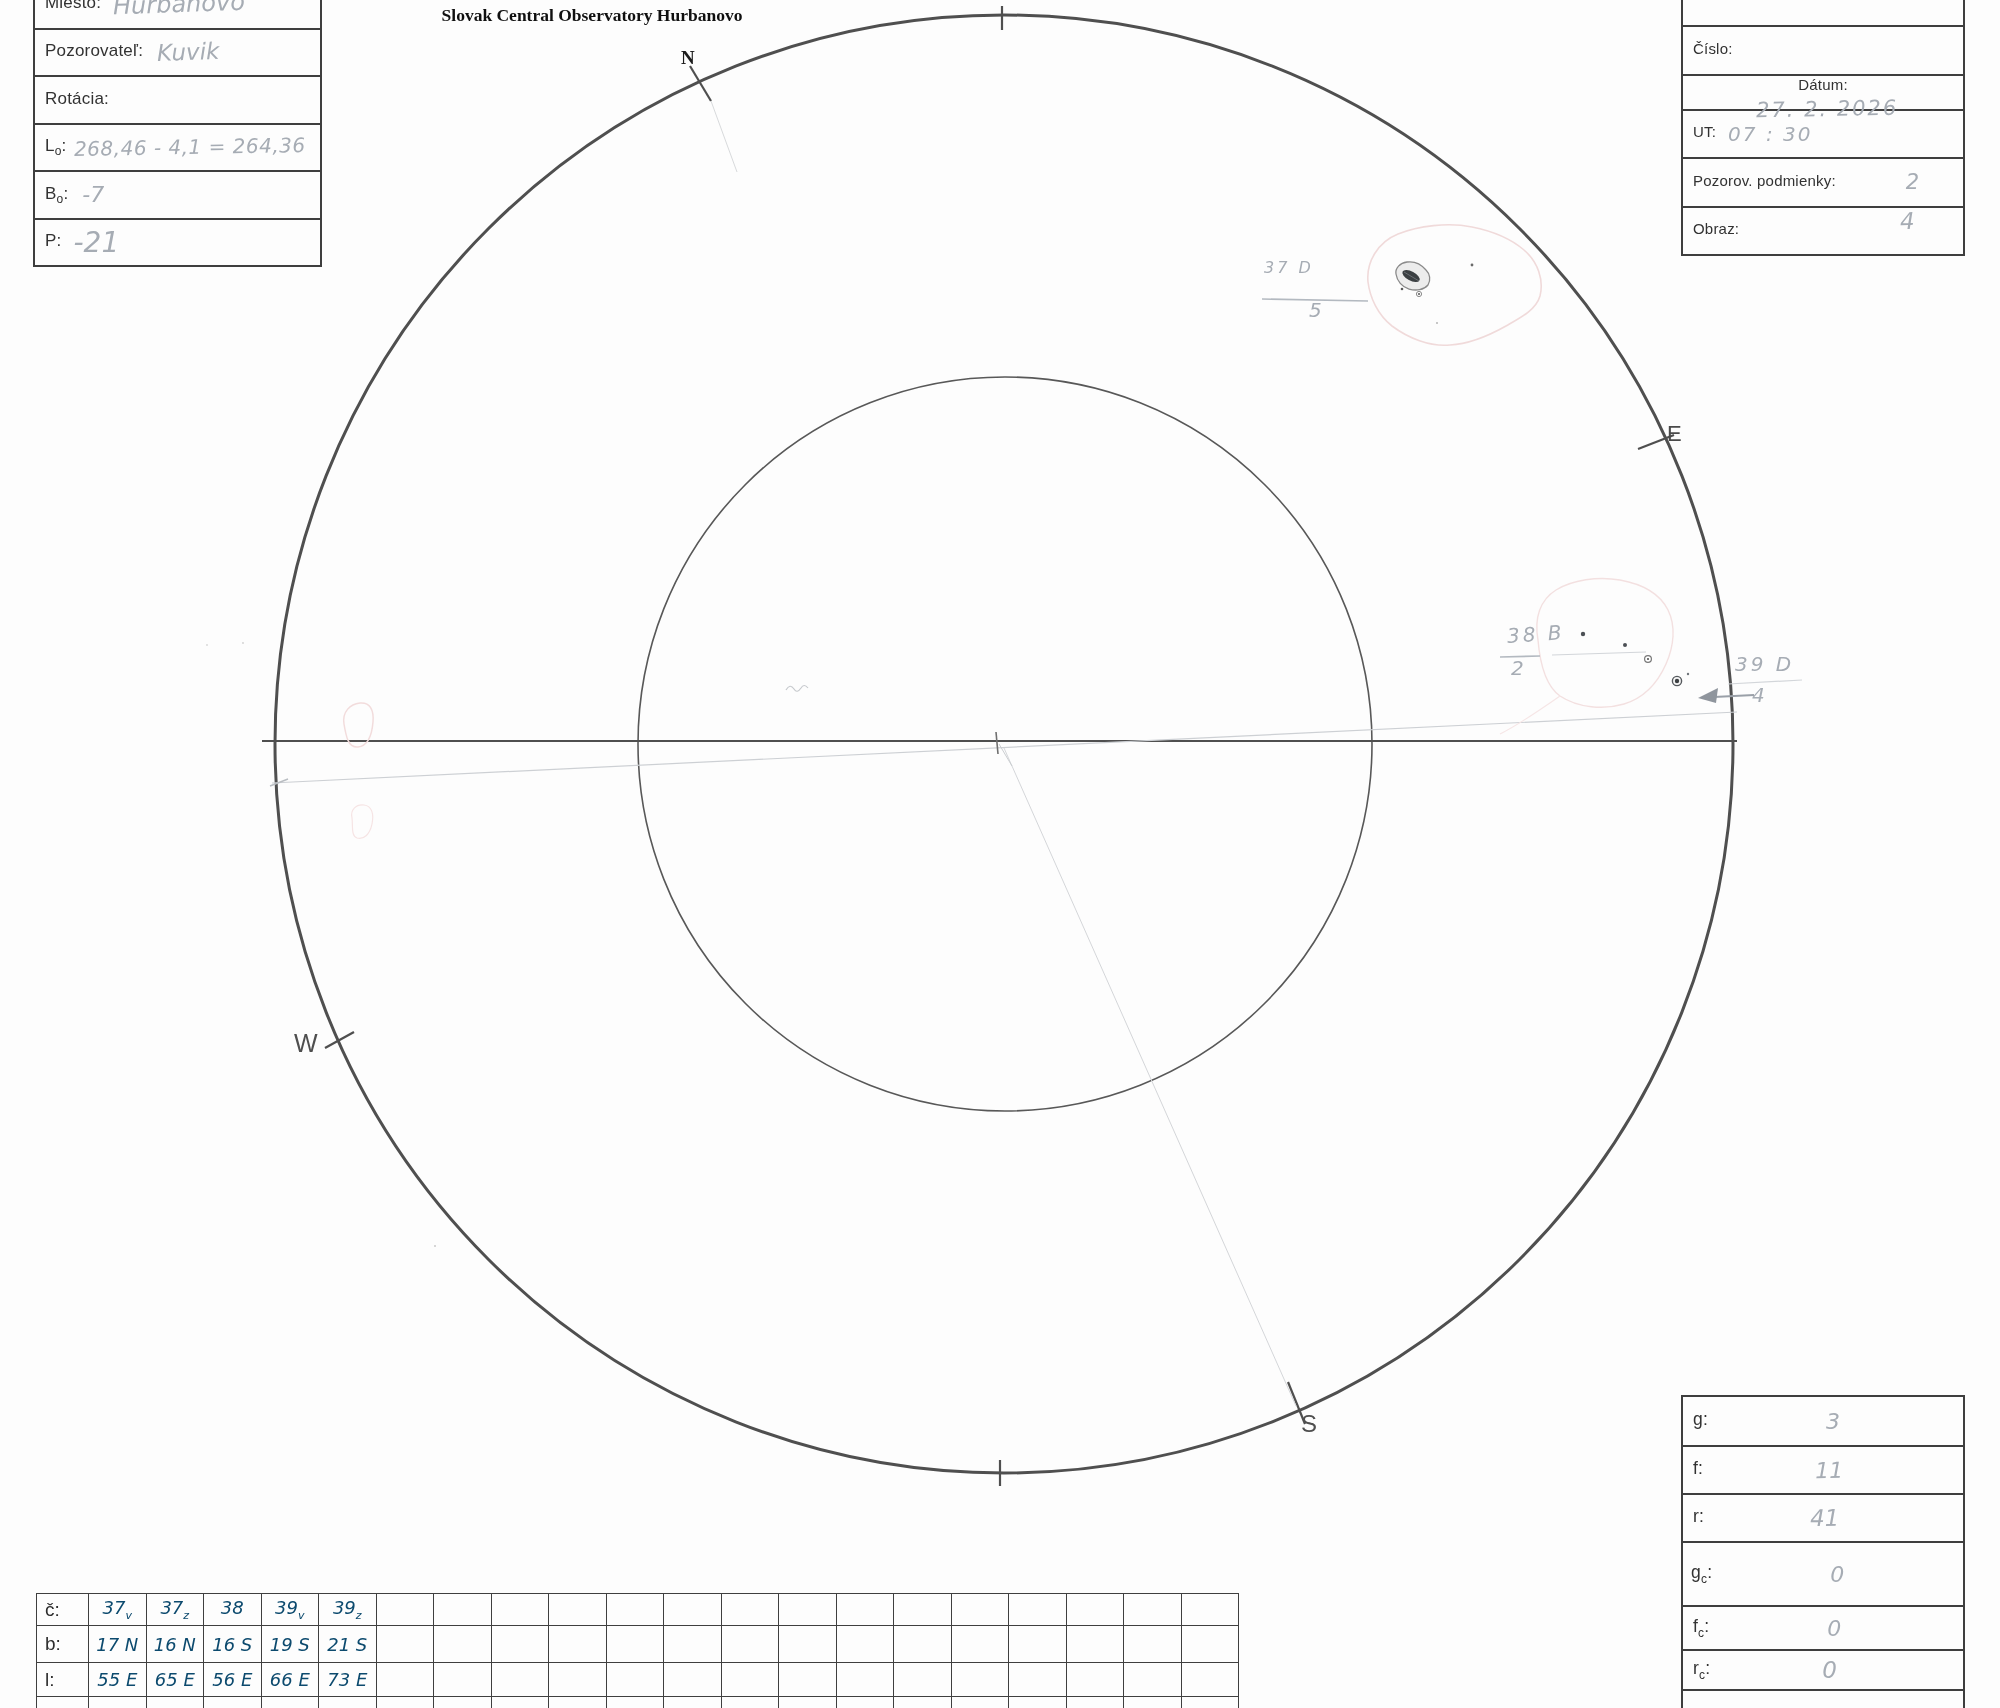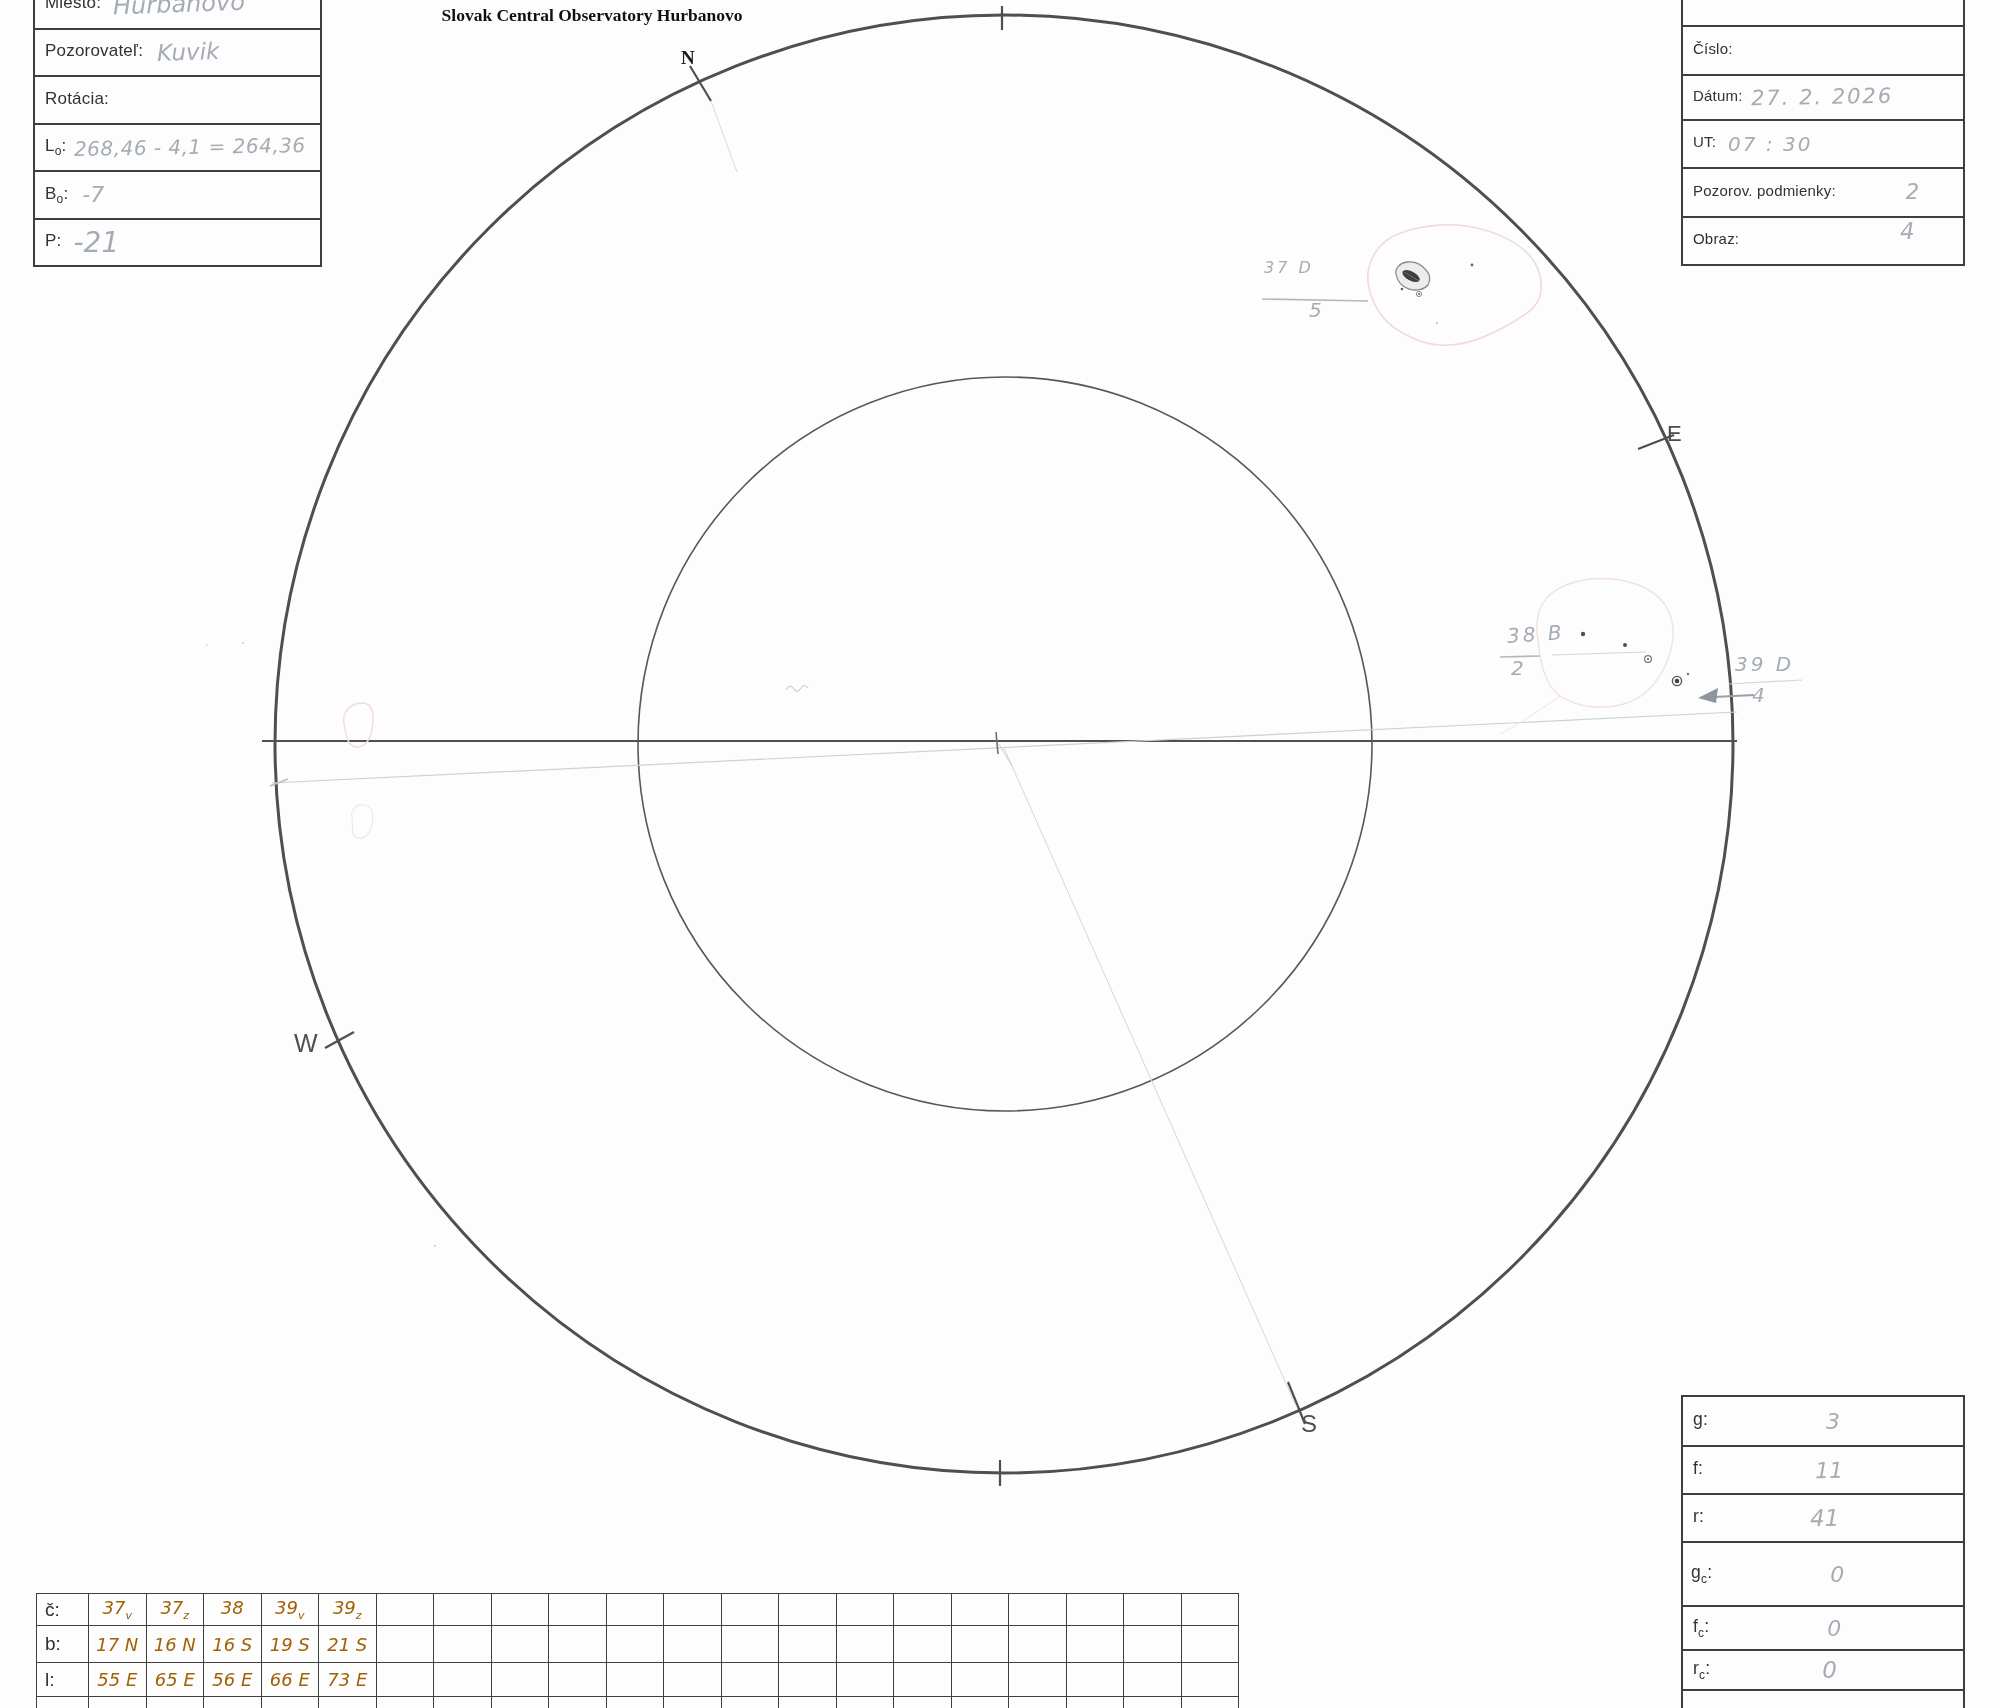--- a/index.html
+++ b/index.html
@@ -23,21 +23,21 @@
   
   .hand{font-family:"DejaVu Sans",sans-serif;font-style:italic;color:#a6acb4;
         display:inline-block;white-space:nowrap;}
   .rot1{transform:rotate(-2deg);}
   .rot2{transform:rotate(-1deg);}
 
   
   .spot-table{position:absolute;left:36px;top:1593px;border-collapse:collapse;table-layout:fixed;}
   .spot-table td{border:1.8px solid #3f3f3f;padding:0;overflow:hidden;}
   .spot-table td.lab{font-size:19px;color:#2e2e2e;padding-left:8px;font-family:"Liberation Sans",sans-serif;}
-  .hcell{font-family:"DejaVu Sans",sans-serif;font-style:italic;color:#a16207;
+  .hcell{font-family:"DejaVu Sans",sans-serif;font-style:italic;color:#0c4a6e;
          font-size:18px;text-align:center;}
   .hcell sub{font-size:11px;}
 
   
   .compass{position:absolute;color:#4f4f4f;}
   .c-n{left:681px;top:47px;font-family:"Liberation Serif",serif;font-weight:bold;font-size:19px;color:#1c1c1c;}
   .c-e{left:1667px;top:421px;font-size:22px;color:#4a4a4a;}
   .c-w{left:294px;top:1029px;font-size:25px;}
   .c-s{left:1301px;top:1410px;font-size:24px;}
 
@@ -164,21 +164,21 @@
       <span class="hand" style="font-size:28px;margin-left:12px;">-21</span>
     </div>
   </div>
 
   <div class="formbox" id="sessionbox" style="left:1681px;top:-24px;width:284px;">
     <div class="frow" style="height:47px;"></div>
     <div class="frow" style="height:48.5px;">
       <span class="flabel"><span>Číslo:</span><sub></sub><span></span></span>
       <span class="hand"></span>
     </div>
-    <div class="frow" style="height:45px;">
+    <div class="frow" style="height:35px;flex-direction:column;">
       <span class="flabel"><span>Dátum:</span><sub></sub><span></span></span>
       <span class="hand rot2" style="font-size:21px;margin-left:8px;letter-spacing:2px;">27. 2. 2026</span>
     </div>
     <div class="frow" style="height:48.5px;">
       <span class="flabel"><span>UT:</span><sub></sub><span></span></span>
       <span class="hand" style="font-size:20px;margin-left:12px;letter-spacing:2px;">07 : 30</span>
     </div>
     <div class="frow" style="height:48.5px;">
       <span class="flabel"><span>Pozorov. podmienky:</span><sub></sub><span></span></span>
       <span class="hand" style="font-size:21px;margin-left:auto;margin-right:34px;">2</span>

